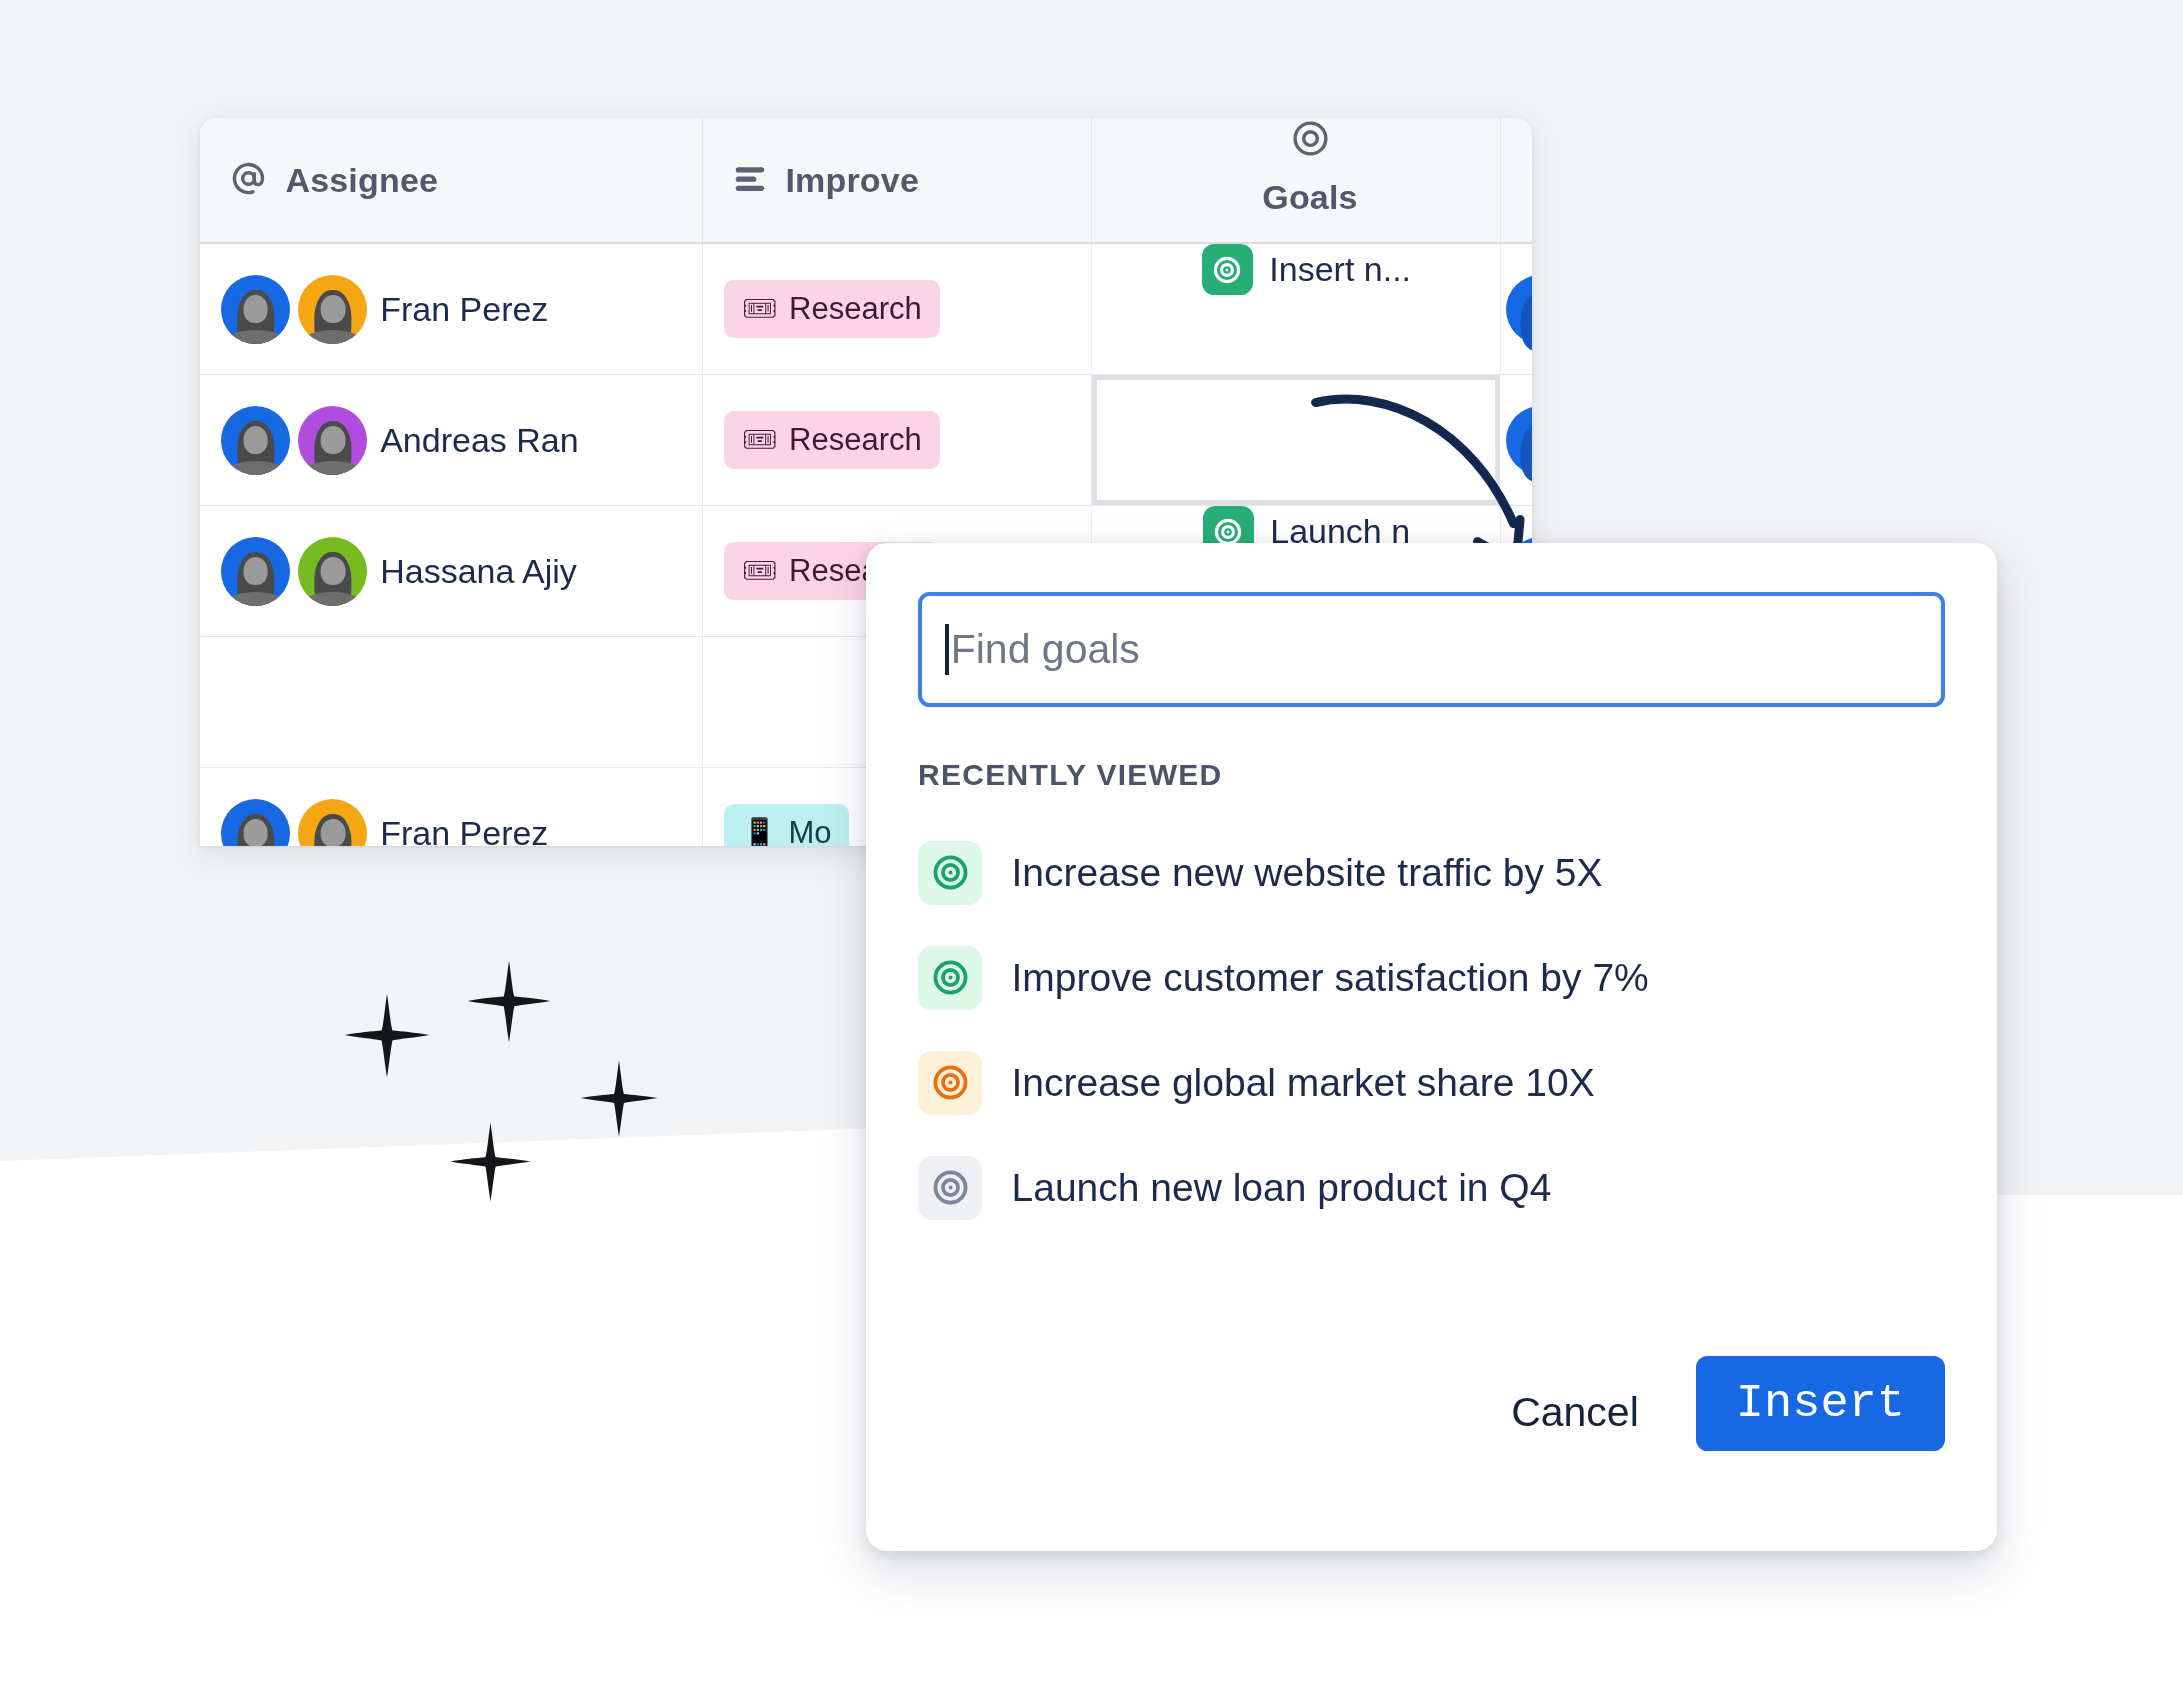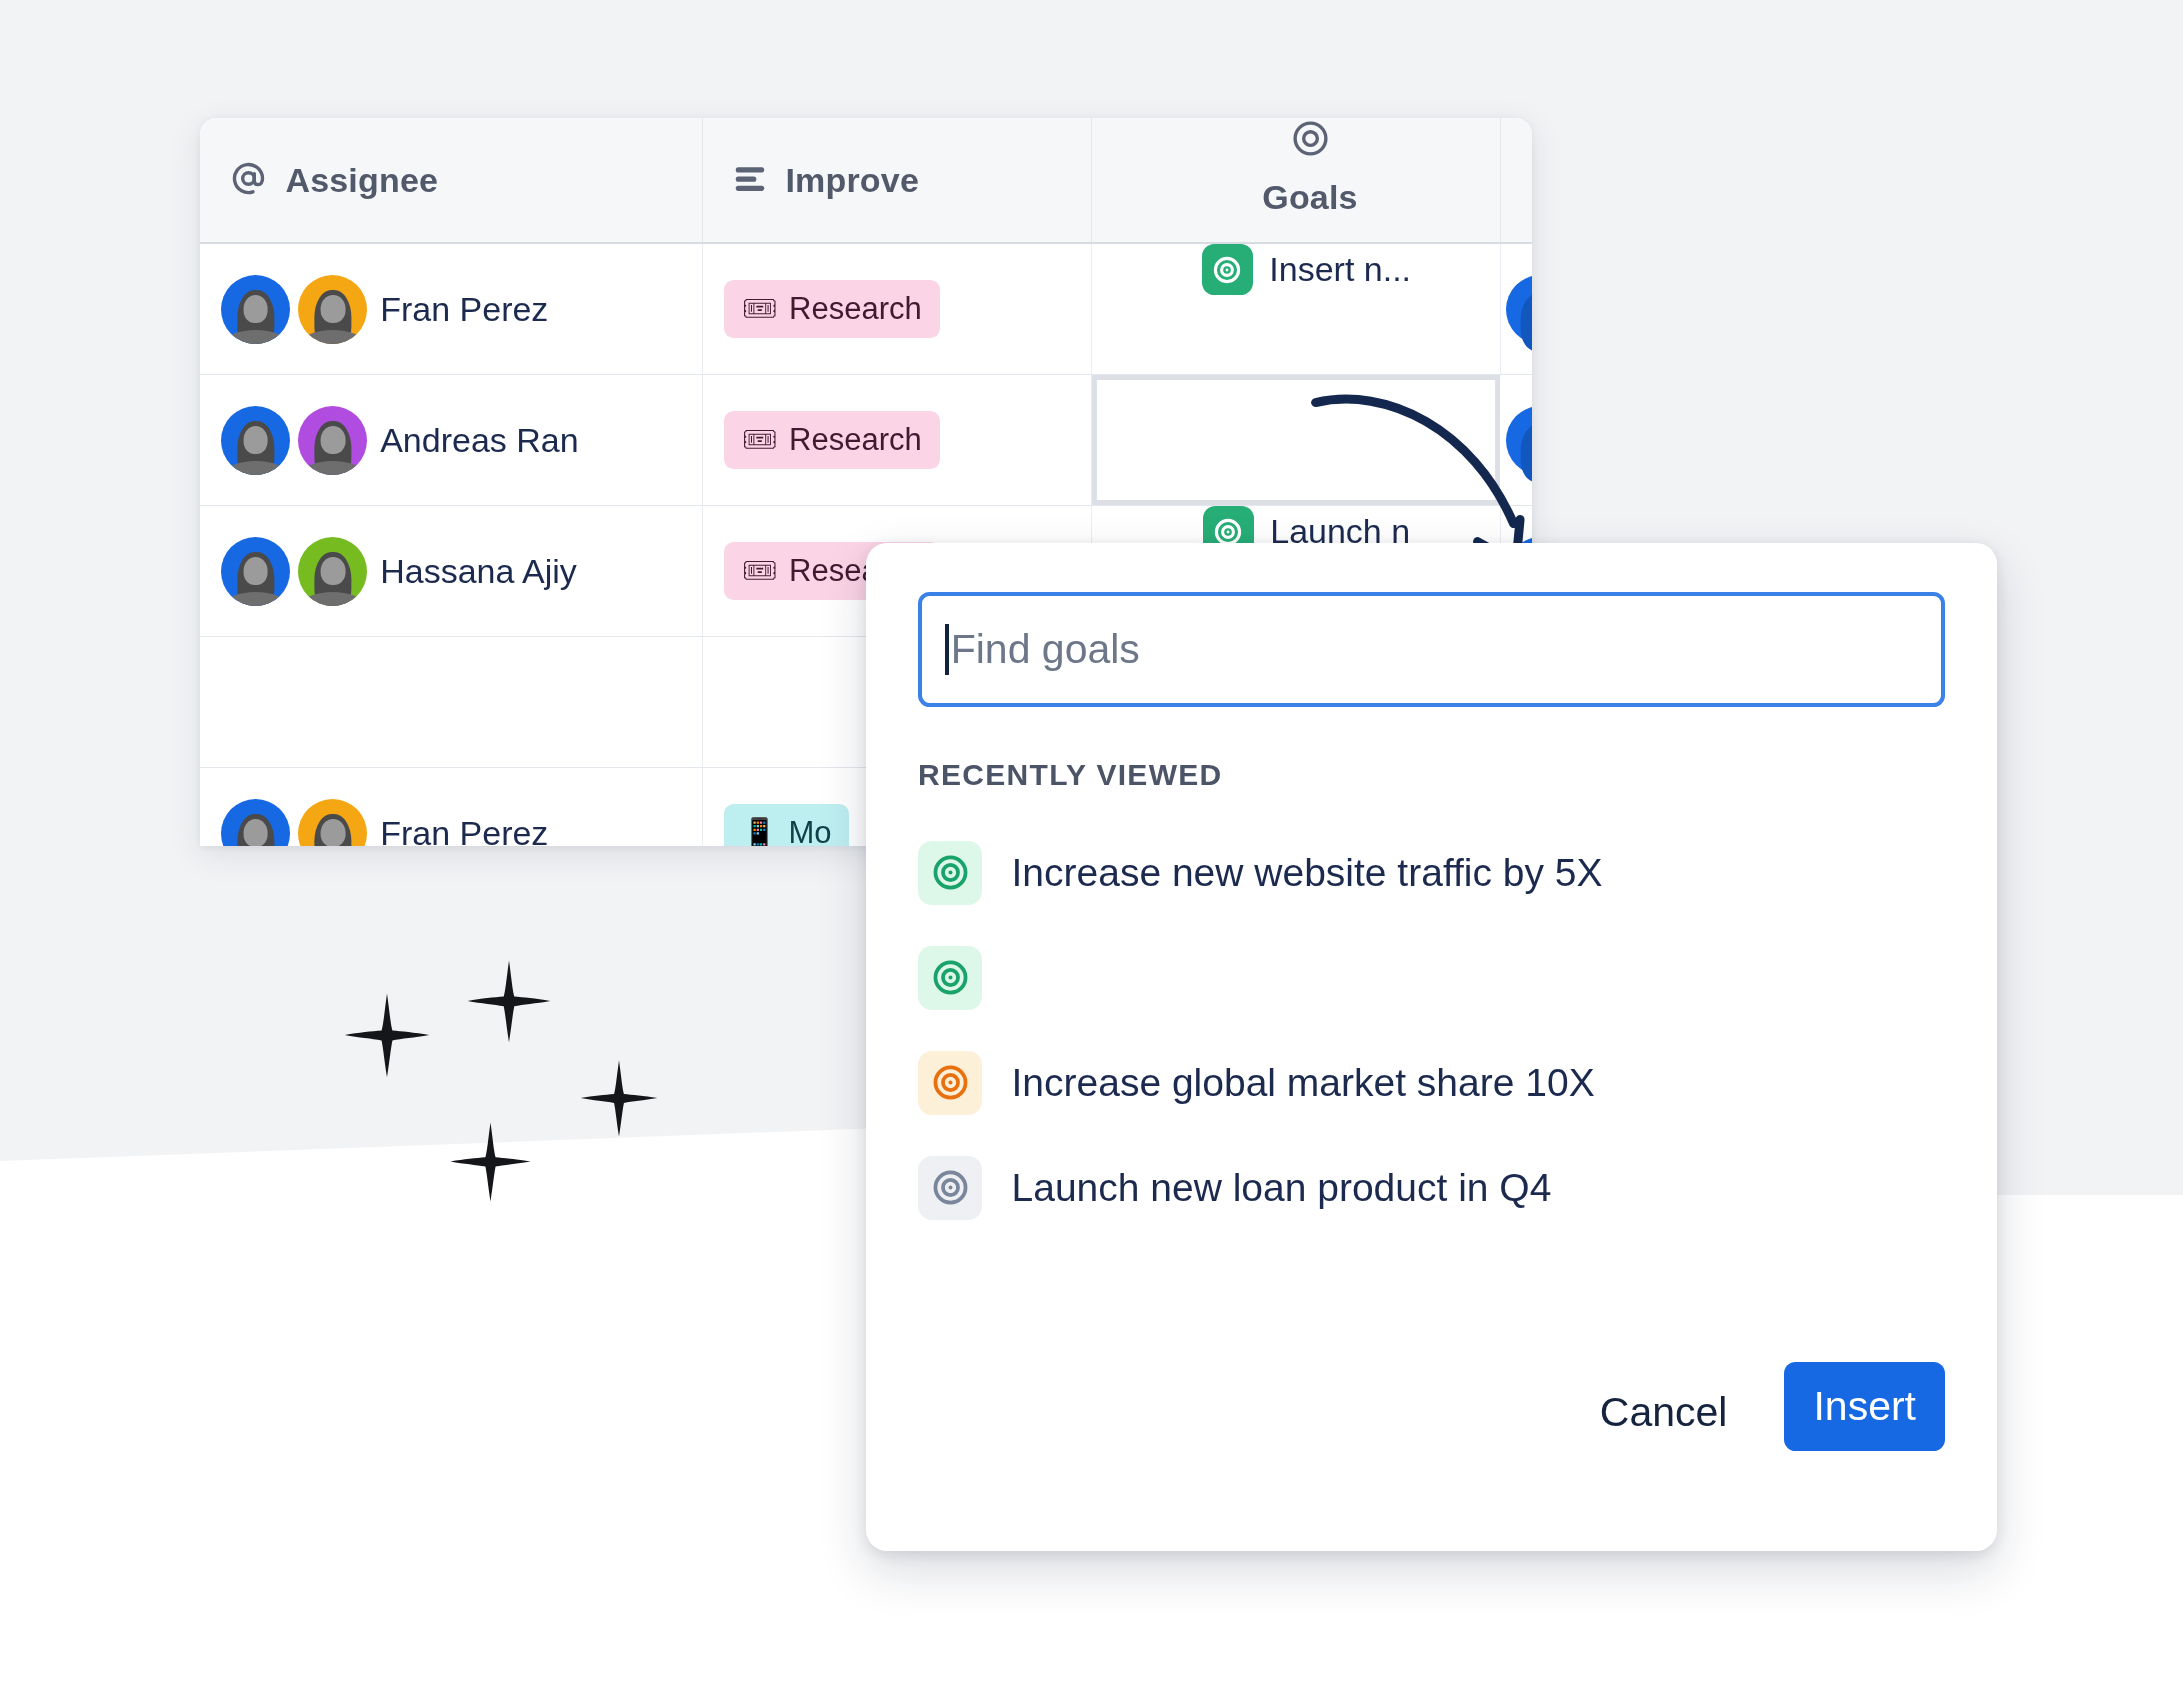--- a/index.html
+++ b/index.html
@@ -273,24 +273,24 @@
     border: none;
     font-family: inherit;
     font-size: 41px;
     color: #15233f;
     padding: 14.7px 21px;
     cursor: pointer;
   }
   .btn-insert {
     background: #1668e3;
     border: none;
-    font-family: Liberation Sans, sans-serif;
-    font-size: 41px;
+    font-family: Liberation Mono, monospace;
+    font-size: 47px;
     color: #ffffff;
-    padding: 21px 29px;
+    padding: 21px 40px;
     border-radius: 11.5px;
     cursor: pointer;
   }
 </style>
 </head>
 <body>
 
 <div id="stage">
 
   <div class="bg-band"></div>
@@ -529,20 +529,21 @@
       </div>
 
       <div class="goal-row">
         <span class="g-sq mintbg">
           <svg width="43" height="43" viewBox="0 0 24 24" fill="none" stroke="#19a26a" stroke-width="2.1">
             <circle cx="12" cy="12" r="8.4"></circle>
               <circle cx="12" cy="12" r="4.2"></circle>
               <circle cx="12" cy="12" r="1.1" fill="#19a26a" stroke="none"></circle>
           </svg>
         </span>
+        <span class="g-label">Improve customer satisfaction by 7%</span>
       </div>
 
       <div class="goal-row">
         <span class="g-sq sandbg">
           <svg width="43" height="43" viewBox="0 0 24 24" fill="none" stroke="#e8700f" stroke-width="2.1">
             <circle cx="12" cy="12" r="8.4"></circle>
               <circle cx="12" cy="12" r="4.2"></circle>
               <circle cx="12" cy="12" r="1.1" fill="#e8700f" stroke="none"></circle>
           </svg>
         </span>

